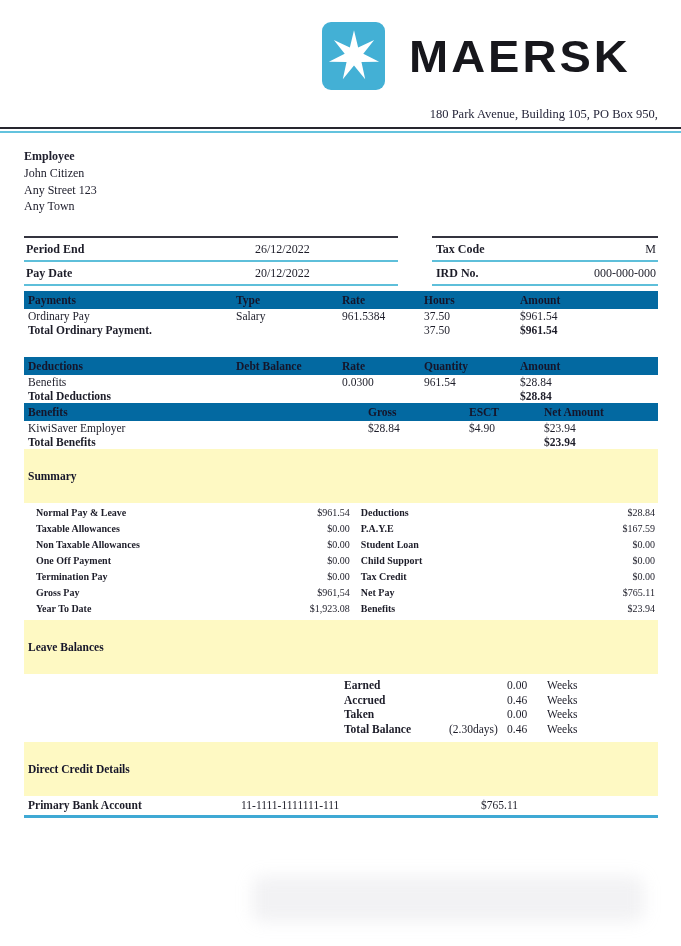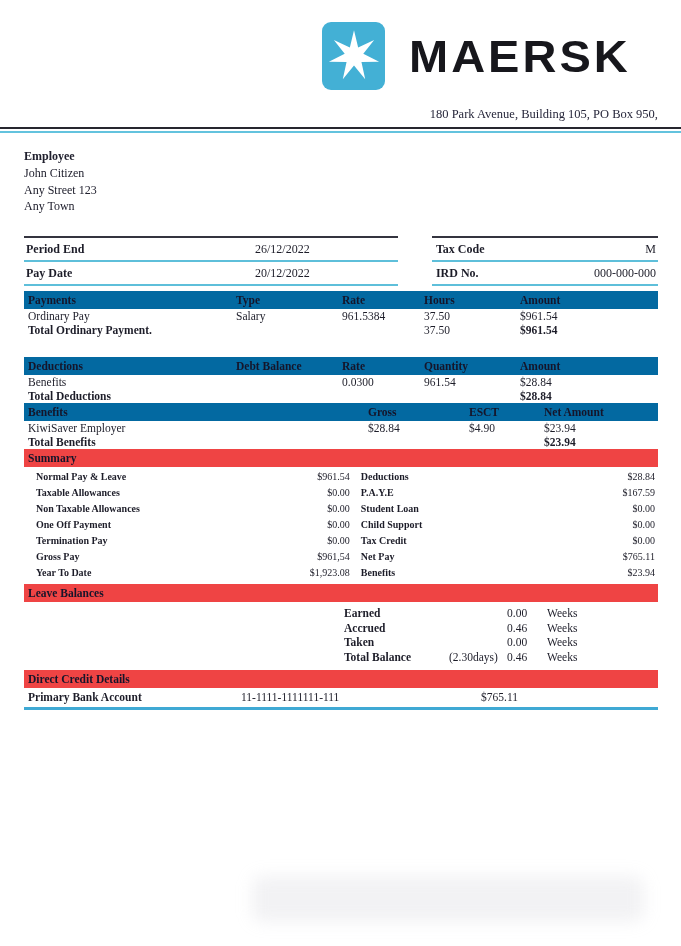--- a/index.html
+++ b/index.html
@@ -41,21 +41,21 @@
   .tbl{font-size:11.5px;}
   .grid5{display:grid;grid-template-columns:208px 106px 82px 96px 1fr;}
   .grid4{display:grid;grid-template-columns:340px 101px 75px 1fr;}
   .thead{background:#0369a1;padding:3px 3px 3px 4px;font-weight:bold;color:#15152a;}
   .trow{padding:1px 3px 1px 4px;}
   .ar{}
   .b{font-weight:bold;}
   .sp20{height:20px;}
   .sp5{height:5px;}
 
-  .sec-head{background:#ef4444;padding:3px 4px;font-weight:bold;font-size:11.5px;color:#15152a;}
+  .sec-head{background:#fef9c3;padding:21px 4px;font-weight:bold;font-size:11.5px;color:#15152a;}
 
   
   .sum-body{display:flex;padding:2px 3px 3px 4px;font-size:10px;margin-left:8px;}
   .sum-col-l{width:320px;}
   .sum-col-r{width:300px;margin-left:11px;}
   .sum-row{display:flex;justify-content:space-between;line-height:16px;}
   .sum-row .slabel{font-weight:bold;}
 
   
   .leave-row{display:grid;grid-template-columns:316px 105px 58px 40px 1fr;

